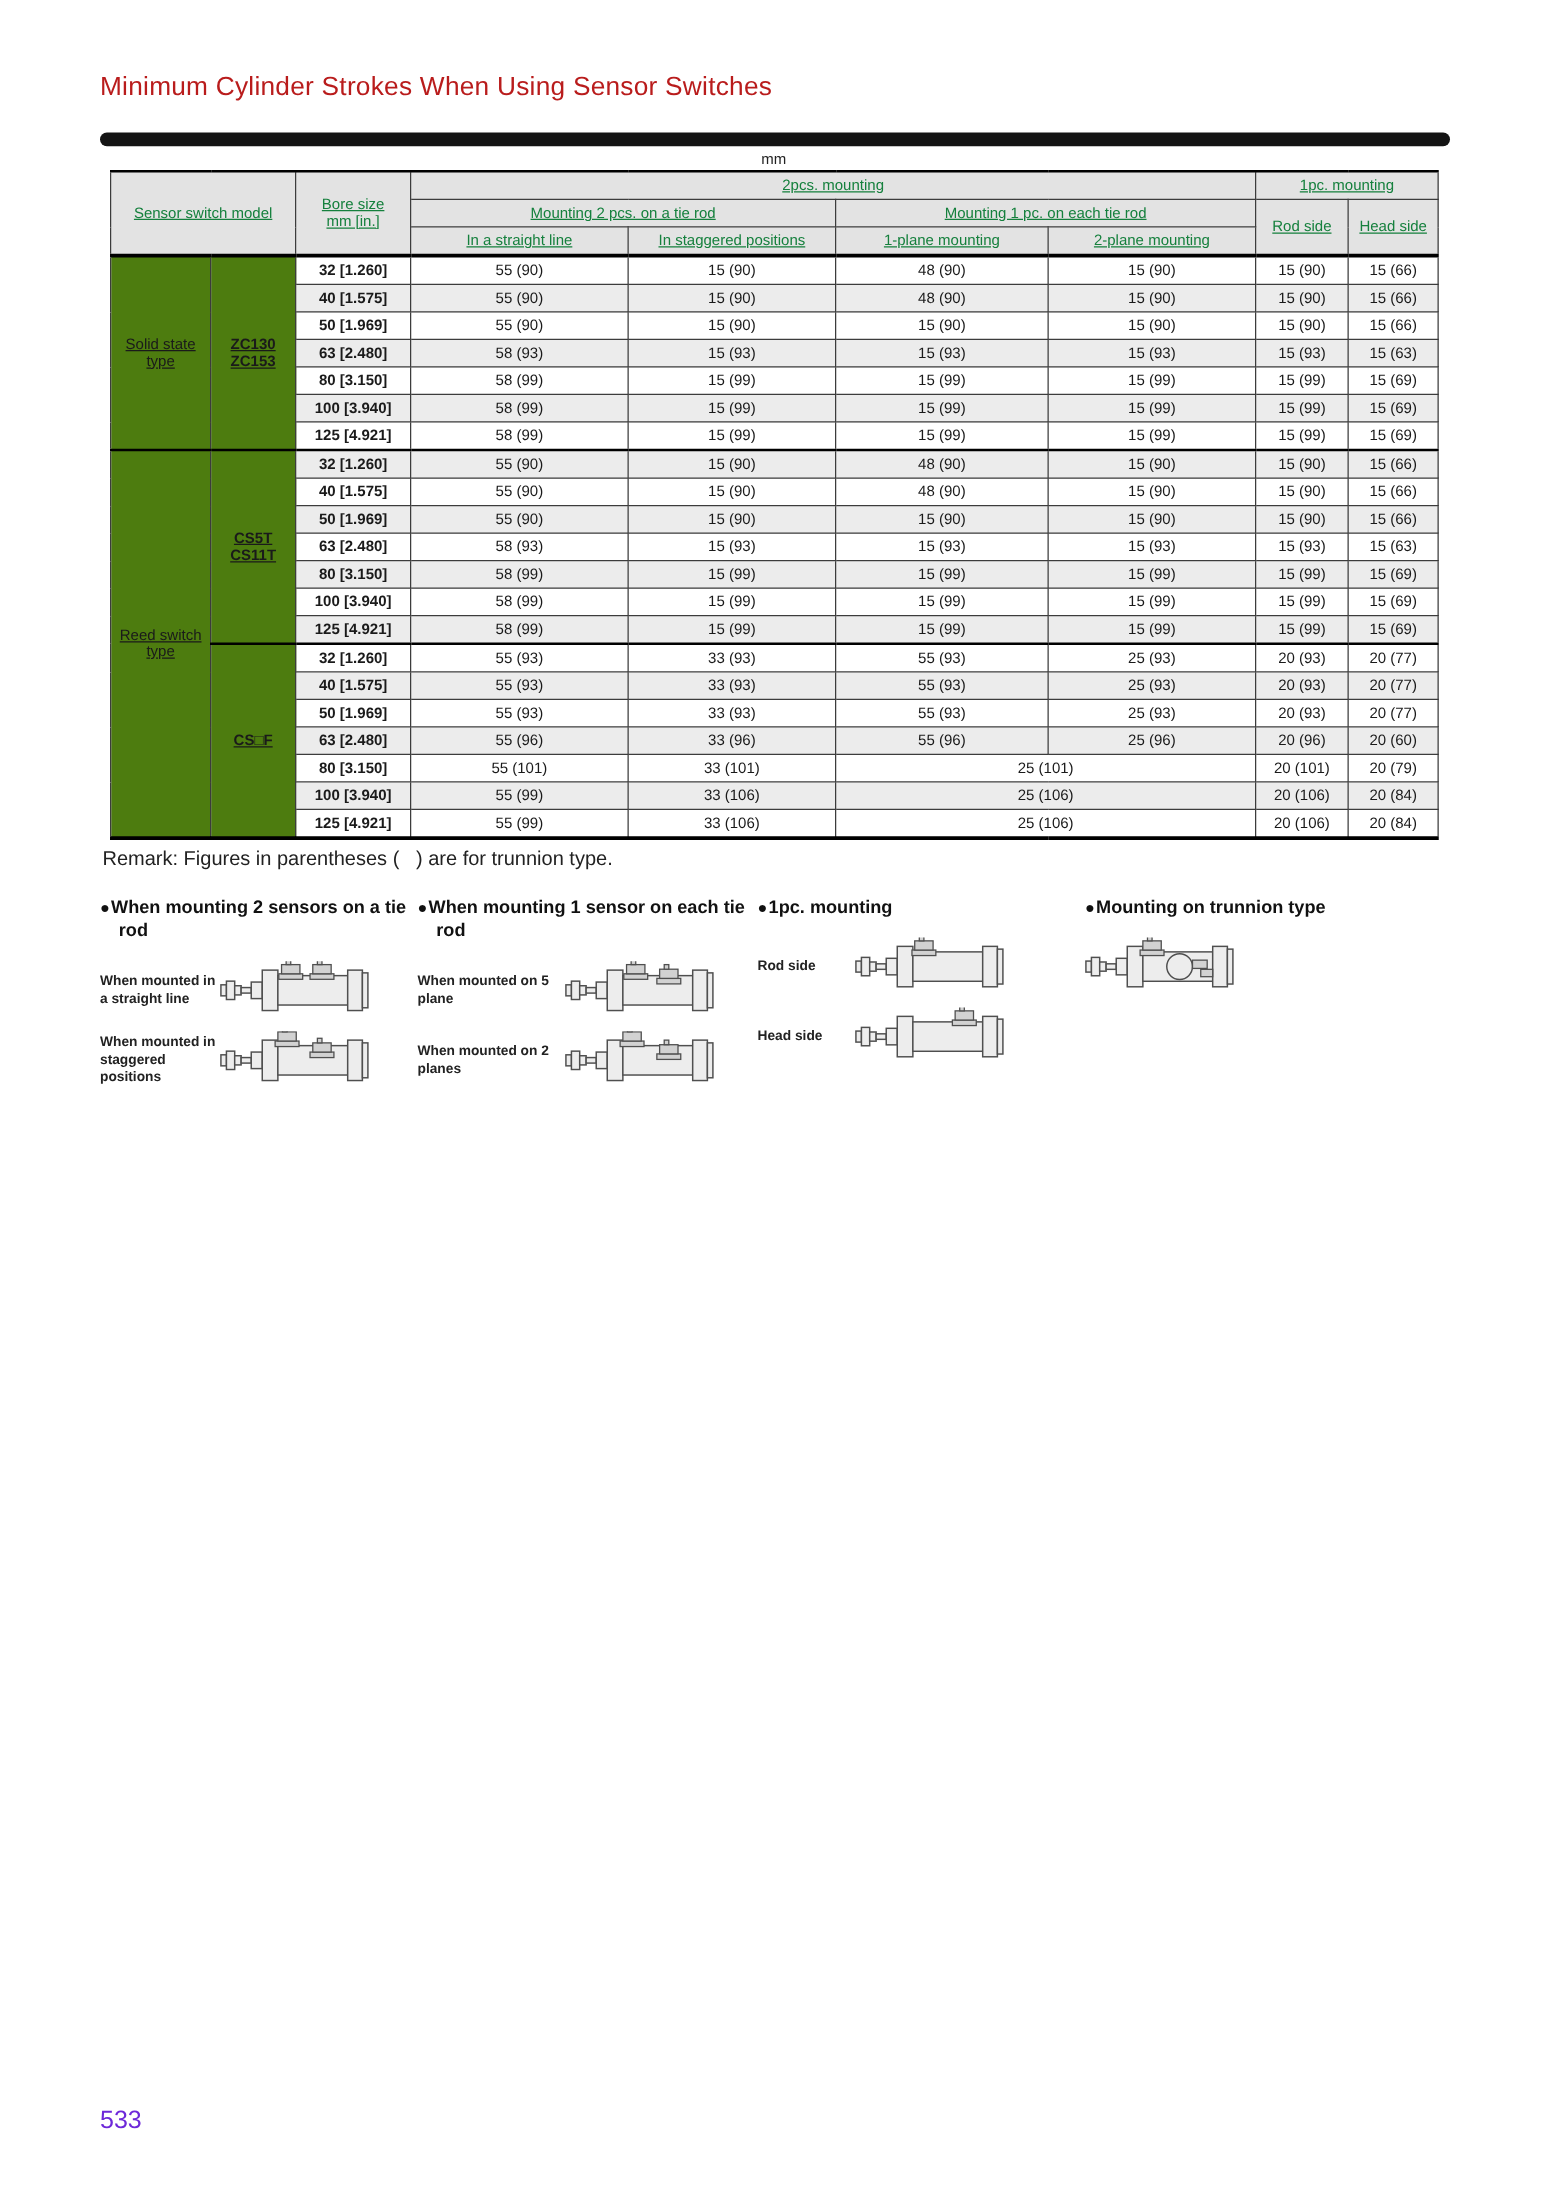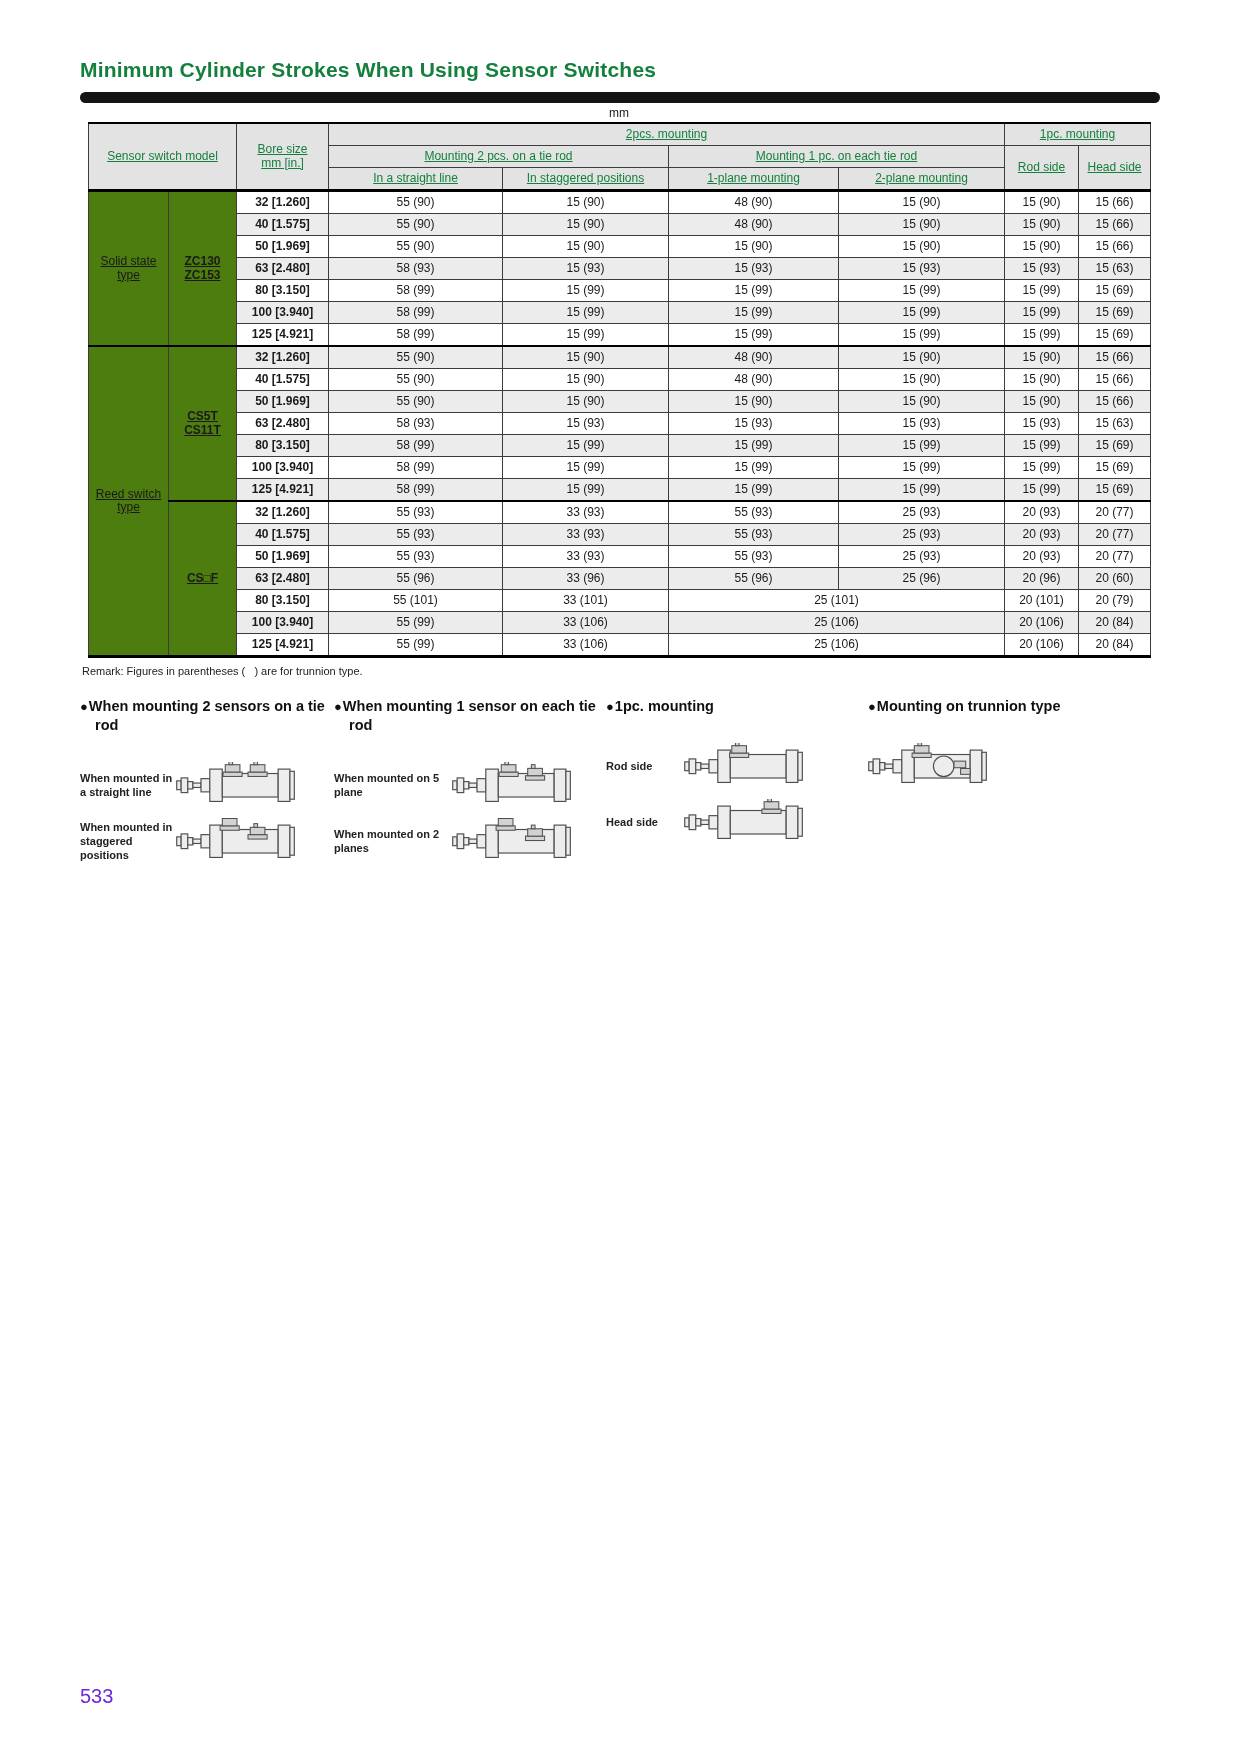--- a/index.html
+++ b/index.html
@@ -1,43 +1,43 @@
 <!DOCTYPE html>
 <html><head>
 <meta charset="utf-8">
 <style>
   html,body{margin:0;padding:0;background:#fff;}
   .page{position:relative;width:1240px;height:1754px;background:#fff;overflow:hidden;
         font-family:"Liberation Sans",sans-serif;color:#1a1a1a;}
   .content{position:absolute;left:80px;top:58px;width:1080px;}
 
-  .page-title{font-size:21px;font-weight:bold;letter-spacing:.2px;margin:0 0 10px 0;color:#15803d;}
+  .page-title{font-size:21px;font-weight:normal;letter-spacing:.2px;margin:0 0 24px 0;color:#b91c1c;}
   .title-bar{height:11px;background:#141414;border-radius:6px;}
   .unit-label{text-align:center;font-size:12px;margin:3px 2px 2px 0;color:#222;}
 
   table.strokes{border-collapse:collapse;table-layout:fixed;margin-left:8px;width:1062px;
                 border-top:2px solid #000;border-bottom:3px solid #000;}
   table.strokes th,table.strokes td{border:1px solid #3c3c3c;text-align:center;
                 font-size:12px;padding:1px 2px;height:19px;line-height:1.12;}
   table.strokes thead th{background:#e3e3e3;font-weight:normal;color:#15803d;text-decoration:underline;}
   table.strokes thead{border-bottom:3px solid #000;}
   tbody tr:first-child td{border-top:3px solid #000;}
   tr.sec-start td{border-top:2px solid #000;}
   tr.grp-start td{border-top:2px solid #000;}
   .zebra td{background:#ececec;}
   td.type-cell,td.model-cell{background:#4d7c0f;white-space:pre-line;text-decoration:underline;}
   td.model-cell,td.bore-cell{font-weight:bold;}
   th.pre{white-space:pre-line;}
 
-  .remark{font-size:11px;margin:7px 0 0 2px;white-space:pre-wrap;color:#222;}
+  .remark{font-size:16px;margin:7px 0 0 2px;white-space:pre-wrap;color:#222;}
 
   .diagrams{display:grid;grid-template-columns:254px 272px 262px 274px;margin-top:20px;column-gap:0;}
   .dg-col{min-height:150px;}
   .dg-heading{font-size:14.5px;font-weight:bold;line-height:1.3;color:#111;
-              padding-left:15px;text-indent:-15px;margin-bottom:23px;}
+              padding-left:15px;text-indent:-15px;margin-bottom:10px;}
   .dg-heading .bullet{font-size:13px;margin-right:1px;}
   .dg-item{display:flex;align-items:center;height:56px;}
   .dg-label{font-size:11px;font-weight:bold;line-height:1.25;color:#222;}
   .dg-col1 .dg-label{width:96px;}
   .dg-col2 .dg-label{width:118px;}
   .dg-col3 .dg-label{width:78px;}
   .dg-svg{flex:0 0 auto;}
 
   .cg{fill:#ededed;stroke:#4f4f4f;stroke-width:1.6;}
   .sg{fill:#d2d2d2;stroke:#4f4f4f;stroke-width:1.4;}

